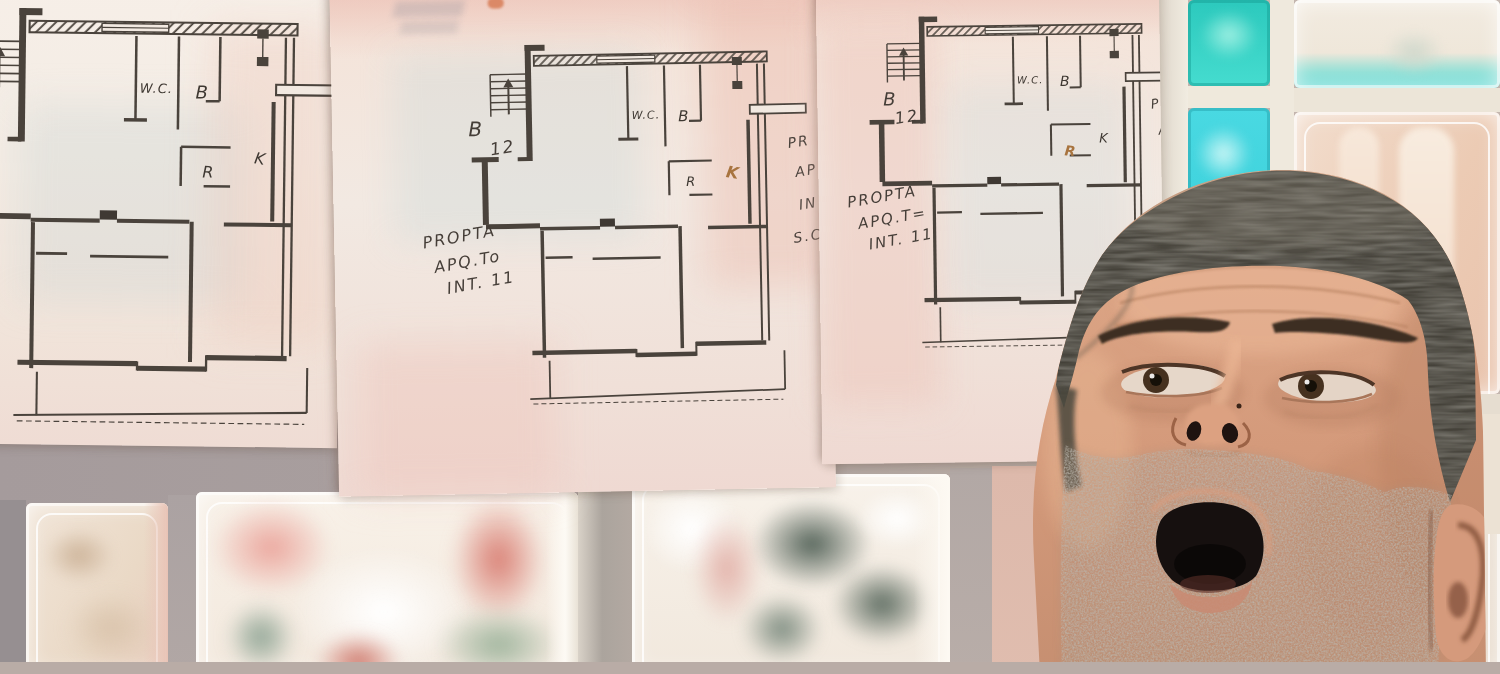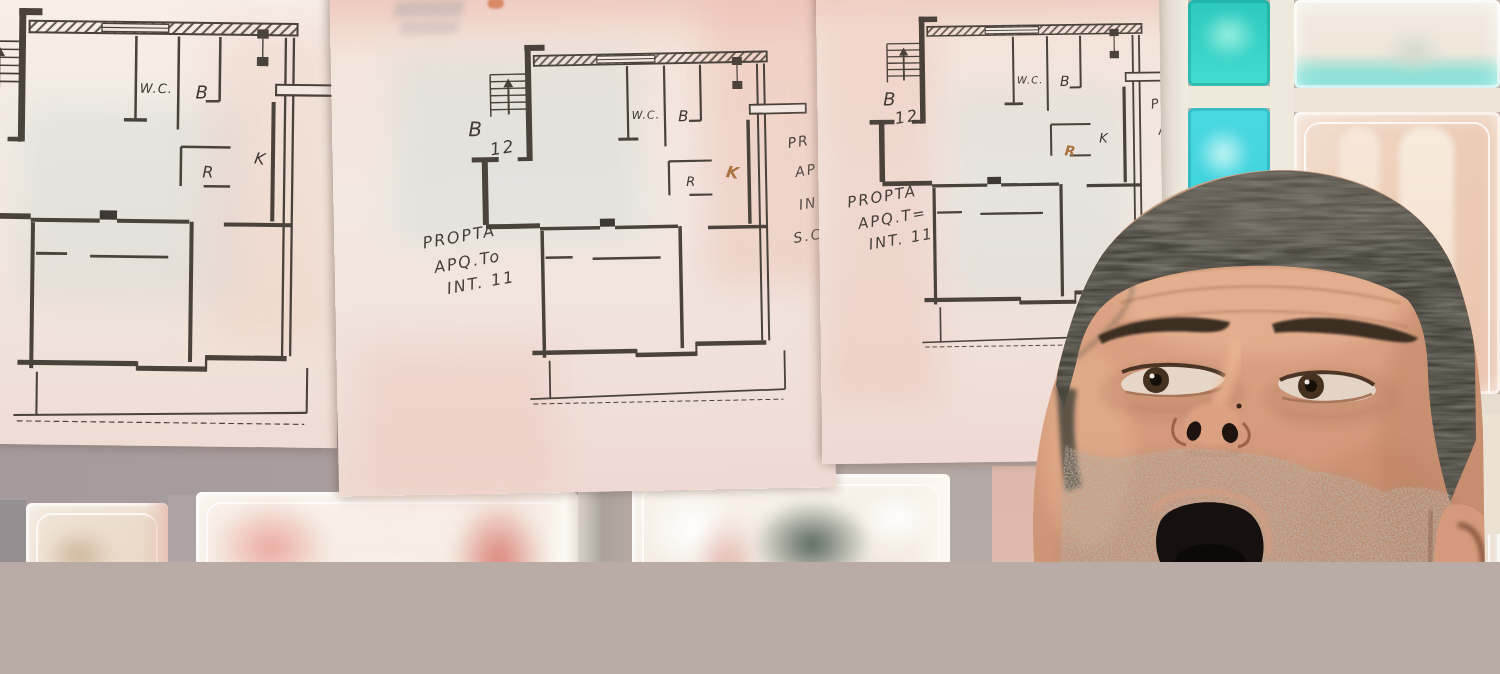--- a/index.html
+++ b/index.html
@@ -1,16 +1,16 @@
 <!DOCTYPE html>
 <html><head>
 <meta charset="utf-8">
 <style>
   html,body{margin:0;padding:0;background:#b9aca6;}
-  .scene{position:relative;width:1500px;height:562px;overflow:hidden;background:#c3b5ae;
+  .scene{position:relative;width:1500px;height:662px;overflow:hidden;background:#c3b5ae;
          font-family:"DejaVu Sans",sans-serif;}
   .abs{position:absolute;}
   
   .frame-band{left:0;top:420px;width:1500px;height:110px;
     background:linear-gradient(90deg,#a59b9c 0%,#aaa09f 40%,#b9aca4 70%,#c3b4aa 100%);}
   .vstrip{top:0;height:674px;}
   .block{border-radius:6px;box-shadow:inset 0 0 0 3px rgba(255,255,255,.55), inset 0 0 22px rgba(255,255,255,.8);overflow:hidden;}
   .block .inner{position:absolute;left:10px;right:10px;top:10px;bottom:-20px;border-radius:16px;
     box-shadow:inset 0 0 0 2px rgba(255,255,255,.8);}
   .blob{position:absolute;border-radius:50%;}

